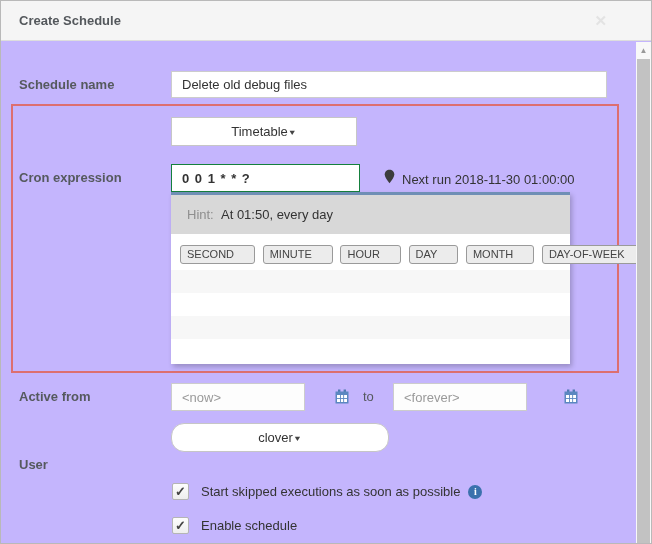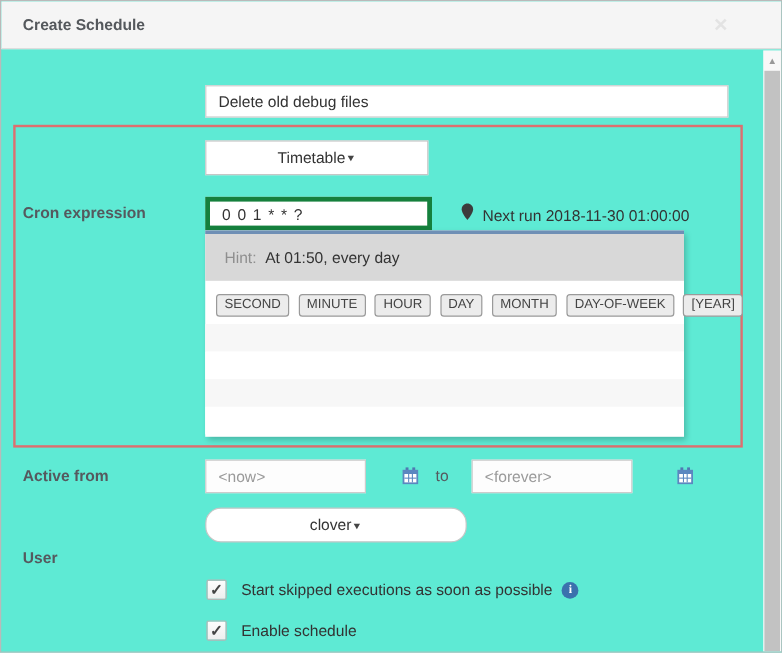--- a/index.html
+++ b/index.html
@@ -1,19 +1,19 @@
 <!DOCTYPE html>
 <html><head>
 <meta charset="utf-8">
 <style>
   * { margin:0; padding:0; box-sizing:border-box; }
   body { font-family:"Liberation Sans", sans-serif; background:#fff; }
   .dialog {
     position:relative; width:652px; height:544px;
-    border:1px solid #b9b9b9; background:#5eead4; overflow:hidden;
+    border:1px solid #b9b9b9; background:#c4b5fd; overflow:hidden;
     font-size:13px; color:#333;
   }
   .header {
     position:absolute; top:0; left:0; right:0; height:40px;
     background:#f5f5f5; border-bottom:1px solid #ddd;
   }
   .header .title {
     line-height:39px; padding-left:18px; font-weight:bold; color:#54585c; font-size:13px;
   }
   .header .close {
@@ -32,38 +32,38 @@
   .select {
     position:absolute; border:1px solid #c6c6c6; background:#fff;
     display:flex; align-items:center; justify-content:center;
     padding:0 10px; cursor:pointer;
   }
   .select .caret { font-size:9px; color:#444; transform:scaleY(0.85); }
   .red-box {
     position:absolute; left:10px; top:103px; width:608px; height:269px;
     border:2px solid #dd6f6f; z-index:1;
   }
-  .cron-input { border:4px solid #15803d; z-index:2; }
+  .cron-input { border:1px solid #15803d; z-index:2;font-weight:bold; }
   .pin-icon { position:absolute; left:383px; top:168px; z-index:2; }
   .next-run { position:absolute; left:401px; top:171px; color:#333; z-index:2; }
   .dropdown-panel {
     position:absolute; left:170px; top:191px; width:399px; height:172px;
     background:#fff; border-top:3px solid #6f8fb5;
     box-shadow:2px 3px 5px rgba(0,0,0,0.22); z-index:5;
   }
   .hint-row {
     height:39px; line-height:39px; background:#d8d8d8; padding-left:16px;
     white-space:nowrap; overflow:hidden;
   }
   .hint-prefix { color:#8f8f8f; }
   .hint-text { color:#333; }
   .tags-row { margin-top:11px; padding-left:9px; height:20px; white-space:nowrap; }
   .tag {
     display:inline-block; border:1px solid #9a9a9a; border-radius:3px;
-    background:#ececec; color:#444; font-size:11px; padding:2px 6px 3px 6px;
+    background:#ececec; color:#444; font-size:11px; padding:2px 20px 3px 6px;
     margin-right:4px; cursor:pointer;
   }
   .stripe-rows { margin-top:5px; }
   .stripe { height:23px; }
   .stripe.odd { background:#f7f7f7; }
   .stripe.even { background:#ffffff; }
   .to-label { position:absolute; left:362px; top:382px; line-height:28px; font-weight:normal; color:#55595e; }
   .cal-icon { position:absolute; cursor:pointer; }
   .checkbox-row { position:absolute; left:171px; display:flex; align-items:center; }
   .checkbox {
@@ -91,20 +91,21 @@
 </head>
 <body>
 
 <div class="dialog">
 
   <div class="header">
     <div class="title">Create Schedule</div>
     <div class="close">✕</div>
   </div>
 
+  <div class="label" style="top:70px; line-height:27px;">Schedule name</div>
   <input class="text-input" style="left: 170px; top: 70px; width: 436px; height: 27px;" value="Delete old debug files">
 
   <div class="red-box"></div>
 
   <div class="select" style="left:170px; top:116px; width:186px; height:29px; z-index:2;">
     <span>Timetable</span>
     <span class="caret">▼</span>
   </div>
 
   <div class="label" style="top:163px; line-height:28px;">Cron expression</div>

